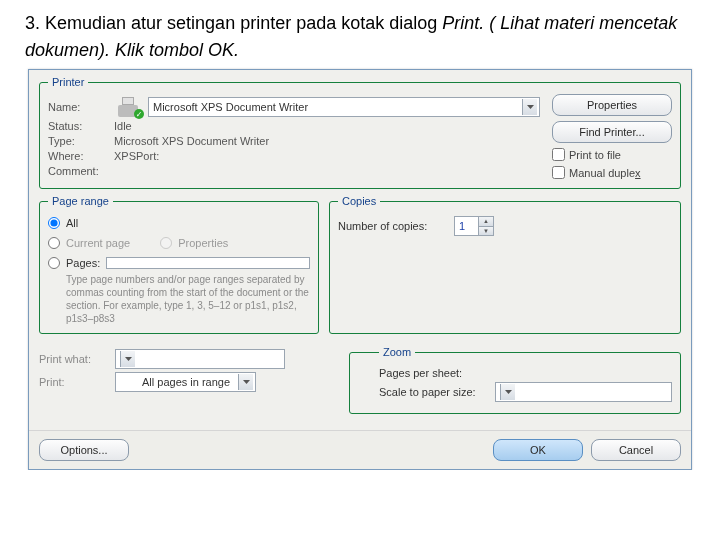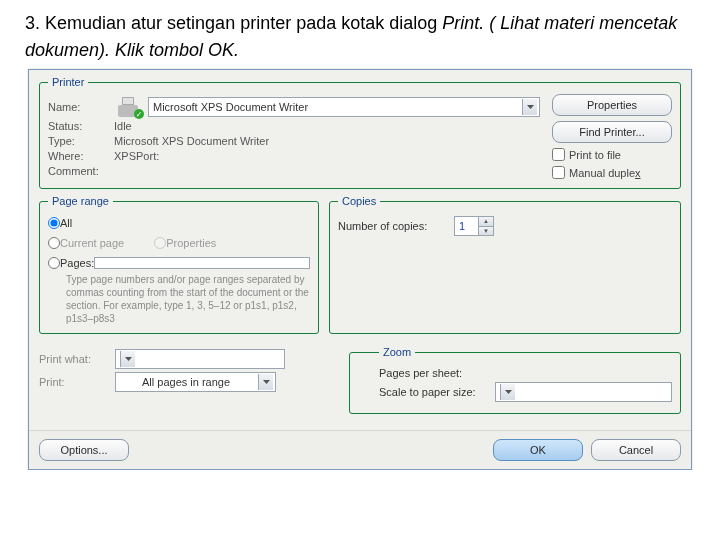--- a/index.html
+++ b/index.html
@@ -23,21 +23,21 @@
   .combo .txt { flex:1; color:#333; }
   .combo .arrow { width:15px; height:16px; border-left:1px solid #9aa5b1; background:linear-gradient(#f2f4f6,#d7dde4); display:flex; align-items:center; justify-content:center; }
   .arrow svg { width:7px; height:4px; }
   .btn { height:22px; padding:0 14px; border:1px solid #8b9aab; border-radius:8px; background:linear-gradient(#fdfdfd,#e6e8eb); color:#2a2a2a; font-size:11px; display:inline-flex; align-items:center; justify-content:center; min-width:90px; }
   .btn.primary { background:linear-gradient(#cfe6fb,#a7cdef); border-color:#5a8fc3; }
   .chk { display:flex; align-items:center; gap:4px; color:#444; }
   .chk input { width:13px; height:13px; }
   .two-col { display:flex; gap:10px; }
   .left { flex: 0 0 280px; }
   .right { flex:1; }
-  .radio-row { display:flex; align-items:center; margin:4px 0; color:#333; }
+  .radio-row { display:flex; align-items:center; gap:6px; margin:4px 0; color:#333; }
   .radio-row input { width:12px; height:12px; }
   .radio-row.disabled { color:#9a9a9a;justify-content:flex-end; }
   .textbox { height:20px; border:1px solid #9aa5b1; background:#fff; padding:0 4px; }
   .help { color:#8a8a8a; font-size:10px; line-height:1.3; margin-top:4px; padding-left:18px; }
   .spin { width:40px; height:20px; border:1px solid #9aa5b1; background:#fff; display:flex; align-items:center; padding:0 0 0 4px; color:#1a3ea8; }
   .spin .updn { width:15px; height:18px; border-left:1px solid #9aa5b1; margin-left:auto; display:flex; flex-direction:column; }
   .spin .updn div { flex:1; background:linear-gradient(#f2f4f6,#d7dde4); display:flex; align-items:center; justify-content:center; font-size:6px; color:#555; }
   .spin .updn div:first-child{ border-bottom:1px solid #9aa5b1; }
   .collate-icon { width:60px; height:40px; position:relative; }
   .page { position:absolute; width:18px; height:24px; background:#fff; border:1px solid #888; font-size:7px; color:#666; display:flex; align-items:flex-end; justify-content:flex-end; padding:1px; }
@@ -165,21 +165,21 @@
           <div class="combo narrow" style="width:170px;">
             <span class="arrow">
                 <svg viewBox="0 0 7 4">
                   <path d="M0 0 L3.5 4 L7 0 Z" fill="#555"></path>
                 </svg>
               </span>
           </div>
         </div>
         <div class="row">
           <span class="lbl gray" style="width:70px;">Print:</span>
-          <div class="combo narrow" style="width:161px;padding-left:26px;">
+          <div class="combo narrow" style="width:141px;padding-left:26px;">
             <span class="txt">All pages in range</span>
             <span class="arrow">
                 <svg viewBox="0 0 7 4">
                   <path d="M0 0 L3.5 4 L7 0 Z" fill="#555"></path>
                 </svg>
               </span>
           </div>
         </div>
       </div>
       <fieldset class="right2">

